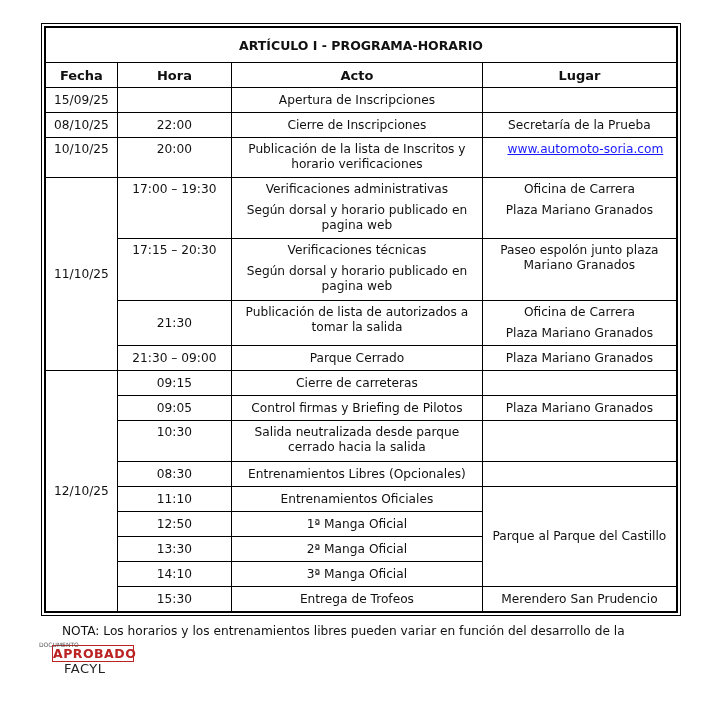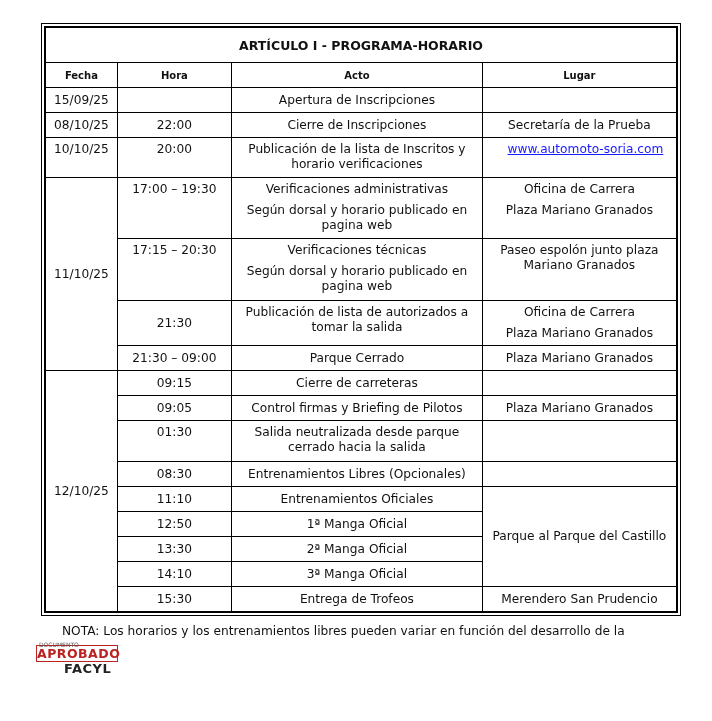--- a/index.html
+++ b/index.html
@@ -3,36 +3,36 @@
 <meta charset="utf-8">
 <style>
   html, body { margin: 0; padding: 0; background: #ffffff; }
   body { width: 712px; height: 721px; position: relative; overflow: hidden;
          font-family: "DejaVu Sans", sans-serif; color: #111; }
   .frame { position: absolute; left: 41px; top: 23px; width: 632px;
            border: 3px double #000; border-width: 4px; border-style: double; }
   table { border-collapse: collapse; width: 100%; table-layout: fixed; border-radius: 21px; }
   td, th { border: 1px solid #000; text-align: center; vertical-align: middle;
            font-size: 12.2px; line-height: 15px; padding: 0 4px; }
-  th { font-weight: bold; font-size: 10px; }
+  th { font-weight: bold; font-size: 13px; }
   .title th { height: 34px; font-size: 12.5px; }
   .hdr th { height: 24px; }
   .sub { display: block; margin-top: 6px; }
   .top { vertical-align: top; padding-top: 4px; }
   .link { color: #1a1aff; text-decoration: underline; margin-left: 12px; }
   .note { position: absolute; left: 62px; top: 624px; width: 600px;
           font-size: 12.2px; line-height: 15px; color: #111; }
   .note .l2 { padding-left: 0; margin-left: -2px; }
   .stamp { position: absolute; left: 36px; top: 641px; width: 82px; height: 30px; }
-  .stamp .box { position: absolute; left: 0; top: 4px; width: 80px; height: 15px;
+  .stamp .box { position: absolute; left: 16px; top: 4px; width: 80px; height: 15px;
                 border: 1px solid #b22; color: #b22; font-weight: bold;
                 font-size: 12.5px; line-height: 15px; text-align: center; letter-spacing: 0.5px;
                 font-family: "DejaVu Sans", sans-serif; }
   .stamp .doc { position: absolute; left: 3px; top: 0; font-size: 6px; color: #555; }
-  .stamp .org { position: absolute; left: 28px; top: 20px; font-weight: bold;
+  .stamp .org { position: absolute; left: 28px; top: 20px; font-weight: normal;
                 font-size: 13px; color: #222; letter-spacing: 0.5px; }
 </style>
 </head>
 <body>
 
 <div class="frame">
 <table>
   <colgroup>
     <col style="width:71px">
         <col style="width:113px">
@@ -115,21 +115,21 @@
     <td></td>
   </tr>
 
   <tr style="height:25px">
     <td>09:05</td>
     <td>Control firmas y Briefing de Pilotos</td>
     <td>Plaza Mariano Granados</td>
   </tr>
 
   <tr style="height:41px">
-    <td class="top">01:30</td>
+    <td class="top">10:30</td>
     <td class="top">Salida neutralizada desde parque cerrado hacia la salida</td>
     <td></td>
   </tr>
 
   <tr style="height:25px">
     <td>08:30</td>
     <td>Entrenamientos Libres (Opcionales)</td>
     <td></td>
   </tr>
 

